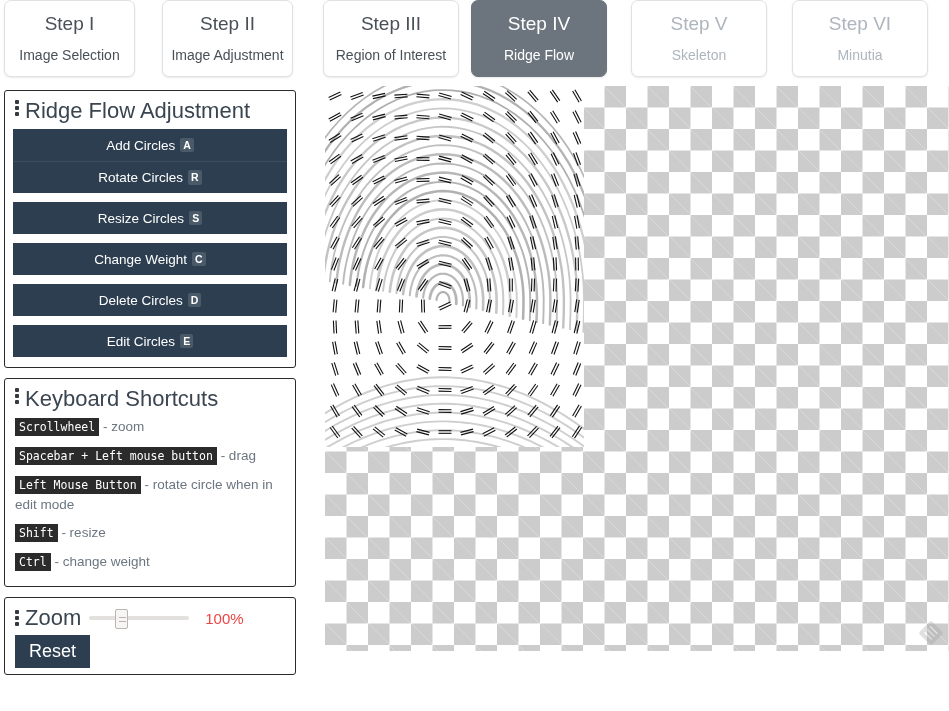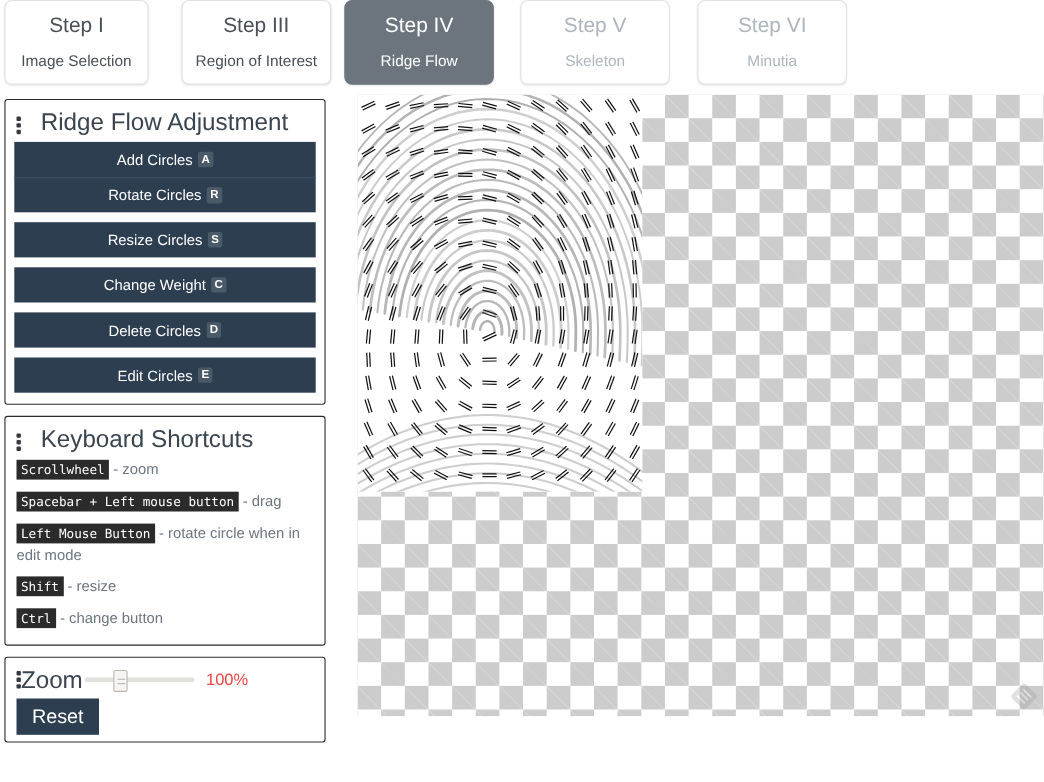--- a/index.html
+++ b/index.html
@@ -57,22 +57,22 @@
     width: 292px;
   }
   .panel {
     background: #ffffff;
     border: 1px solid #2b2b2b;
     border-radius: 3px;
     margin-bottom: 10px;
     padding: 6px 8px 8px 8px;
   }
   .panel-header {
-    display: flex; align-items: flex-end;
-    gap: 18px;
+    display: flex; align-items: flex-start;
+    gap: 6px;
     margin: 2px 0 6px 2px;
   }
   .grip {
     display: inline-block;
     width: 4px; height: 18px;
     flex: 0 0 auto;
     position: relative;
   }
   .grip i {
     position: absolute; left: 0; width: 4px; height: 4px;
@@ -125,21 +125,21 @@
     color: #ffffff;
     font-family: "DejaVu Sans Mono", monospace;
     font-size: 11.5px;
     padding: 2px 4px;
     white-space: nowrap;
   }
   .sc-desc { color: #6b7681; }
 
   
   #zoom-panel { padding-bottom: 6px; overflow: hidden; }
-  #zoom-header-row { display: flex; align-items: center; margin: 2px 0 4px 2px; }
+  #zoom-header-row { display: flex; align-items: center; gap: 6px; margin: 2px 0 4px 2px; }
   .zoom-slider-wrap {
     position: relative; width: 100px; height: 18px; flex: 0 0 auto;
     margin-left: 2px;
   }
   .zoom-track {
     position: absolute; left: 0; top: 7px;
     width: 100px; height: 4px;
     background: #e3e1dd; border-radius: 2px;
   }
   .zoom-thumb {
@@ -197,20 +197,24 @@
 </head>
 <body>
 
 <div id="app">
 
   <div id="step-tabs">
     <div class="step-tab" id="tab-1">
       <div class="st-num">Step I</div>
       <div class="st-label">Image Selection</div>
     </div>
+    <div class="step-tab" id="tab-2">
+      <div class="st-num">Step II</div>
+      <div class="st-label">Image Adjustment</div>
+    </div>
     <div class="step-tab" id="tab-3">
       <div class="st-num">Step III</div>
       <div class="st-label">Region of Interest</div>
     </div>
     <div class="step-tab active" id="tab-4">
       <div class="st-num">Step IV</div>
       <div class="st-label">Ridge Flow</div>
     </div>
     <div class="step-tab disabled" id="tab-5">
       <div class="st-num">Step V</div>
@@ -290,21 +294,21 @@
       <div class="sc-row">
         <span class="kbd">Spacebar + Left mouse button</span><span class="sc-desc"> - drag</span>
       </div>
       <div class="sc-row">
         <span class="kbd">Left Mouse Button</span><span class="sc-desc"> - rotate circle when in edit mode</span>
       </div>
       <div class="sc-row">
         <span class="kbd">Shift</span><span class="sc-desc"> - resize</span>
       </div>
       <div class="sc-row">
-        <span class="kbd">Ctrl</span><span class="sc-desc"> - change button</span>
+        <span class="kbd">Ctrl</span><span class="sc-desc"> - change weight</span>
       </div>
     </div>
 
     <div class="panel" id="zoom-panel">
       <div id="zoom-header-row">
         <span class="grip">
             <i></i>
             <i></i>
             <i></i>
           </span>

